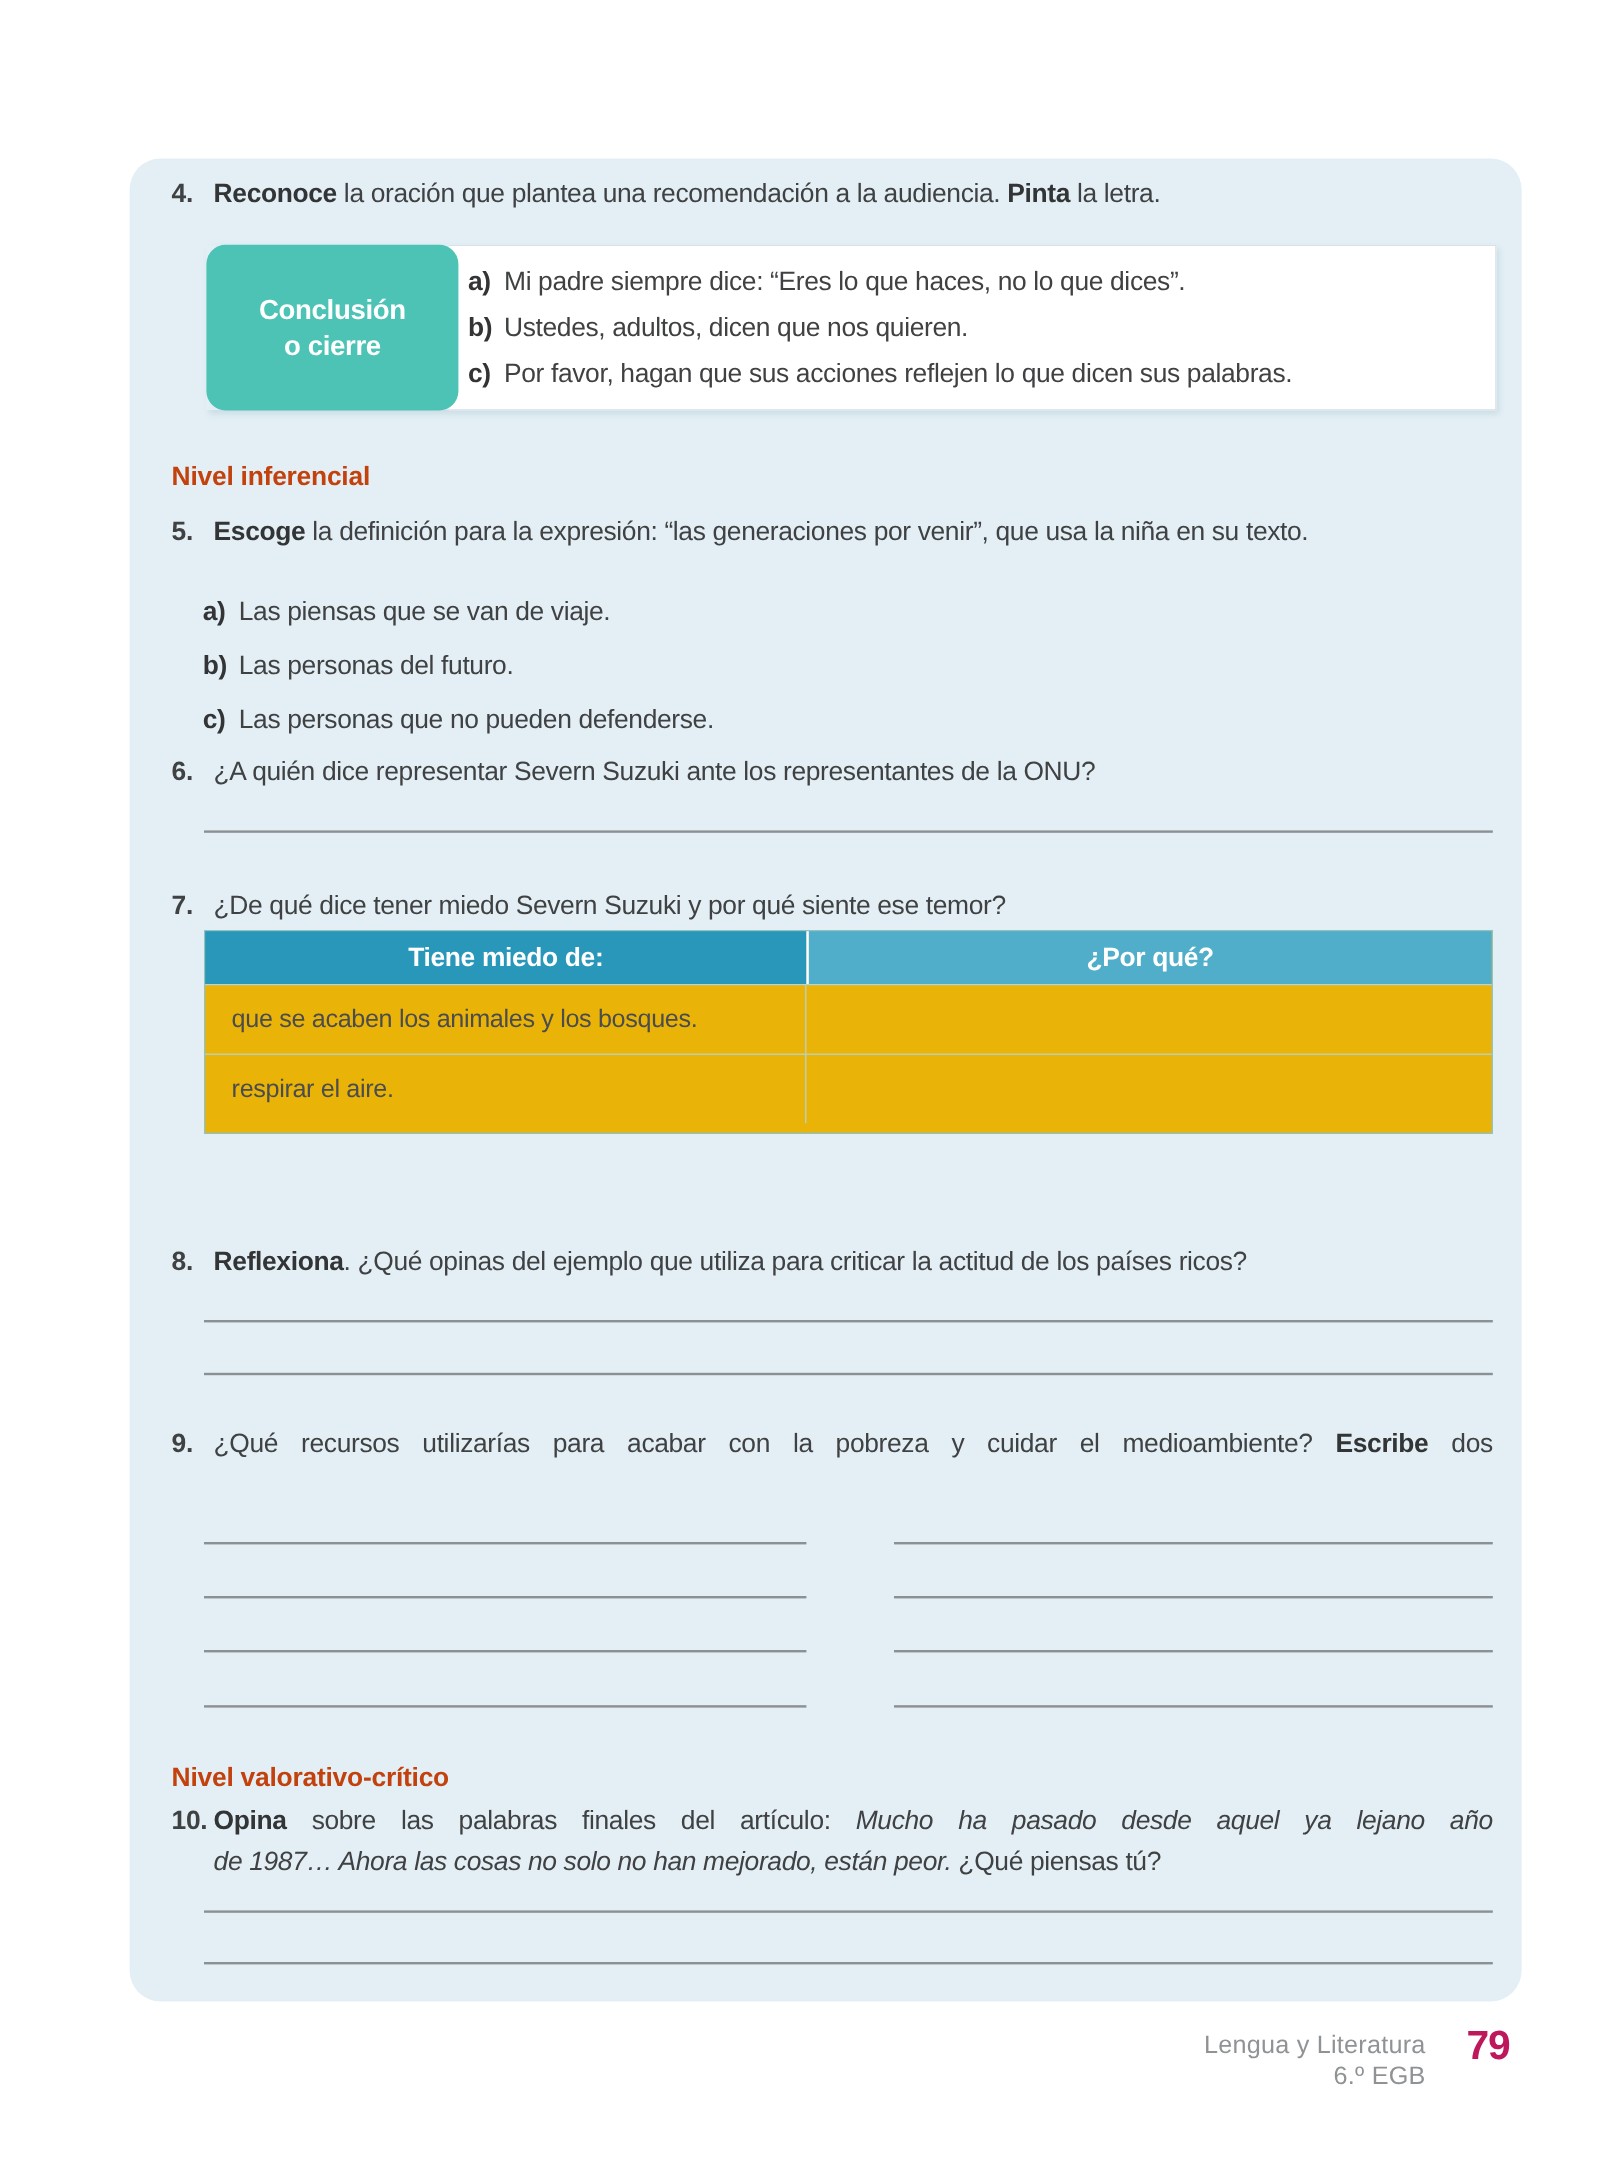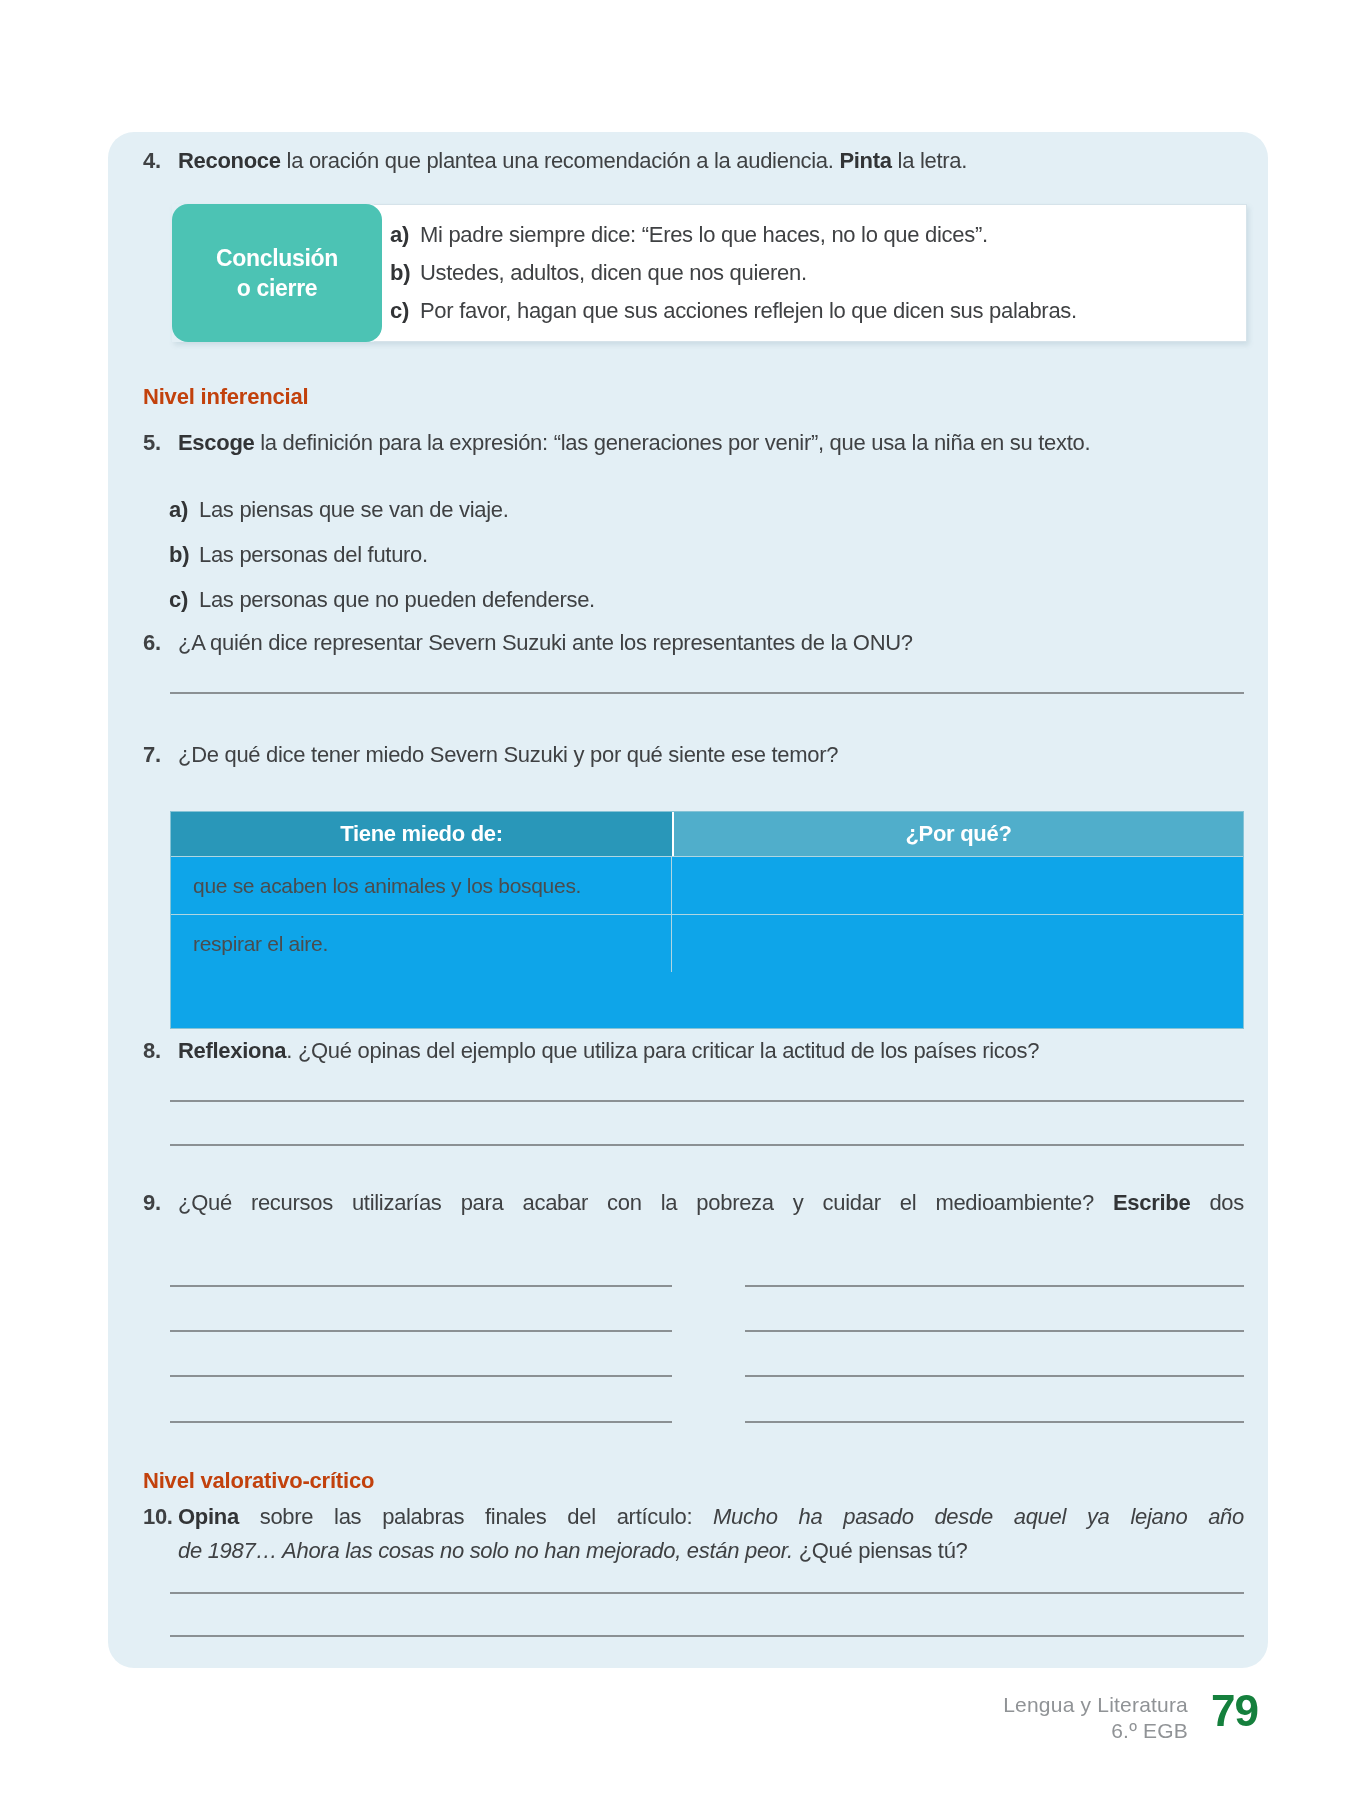--- a/index.html
+++ b/index.html
@@ -39,22 +39,22 @@
   .concl-box .concl-label{position:relative;z-index:1;}
   .opt-row{display:flex;font-size:22px;line-height:28px;}
   .opt-letter{font-weight:bold;width:30px;flex:0 0 30px;color:#323436;}
   .opt-text{flex:1;}
   
   .q5-opt{position:absolute;left:61px;display:flex;font-size:22px;line-height:28px;}
   
   .wline{position:absolute;height:0;border-bottom:2px solid #8b9093;}
   
   .q7-table{
-    position:absolute;left:62px;top:643px;width:1074px;height:218px;
-    background:#0ea5e9;border:1px solid #85c3d6;box-sizing:border-box;margin-top:36px;
+    position:absolute;left:62px;top:643px;width:1074px;height:170px;
+    background:#eab308;border:1px solid #85c3d6;box-sizing:border-box;
   }
   .q7-head{display:flex;height:44px;}
   .q7-head-left{
     width:501px;flex:0 0 501px;background:#2997b9;color:#fff;font-weight:bold;font-size:22px;
     display:flex;align-items:center;justify-content:center;
   }
   .q7-head-right{
     flex:1;background:#50aecb;color:#fff;font-weight:bold;font-size:22px;
     display:flex;align-items:center;justify-content:center;border-left:2px solid #ffffff;
   }
@@ -63,21 +63,21 @@
     width:501px;flex:0 0 501px;display:flex;align-items:center;padding-left:22px;box-sizing:border-box;
     font-size:21px;color:#4a4c4e;border-right:1px solid #aed6e2;
   }
   .q7-cell-right{flex:1;}
   
   .footer-text{
     position:absolute;right:162px;top:1692px;text-align:right;color:#909396;
     font-size:21px;line-height:26px;letter-spacing:0.2px;
   }
   .page-number{
-    position:absolute;right:92px;top:1686px;font-size:44px;font-weight:bold;color:#15803d;
+    position:absolute;right:92px;top:1686px;font-size:34px;font-weight:bold;color:#be185d;
     letter-spacing:-1px;
   }
   i{font-style:italic;}
 </style>
 </head>
 <body>
 
 <div class="panel">
 
   <section class="q" style="top:12px;">

